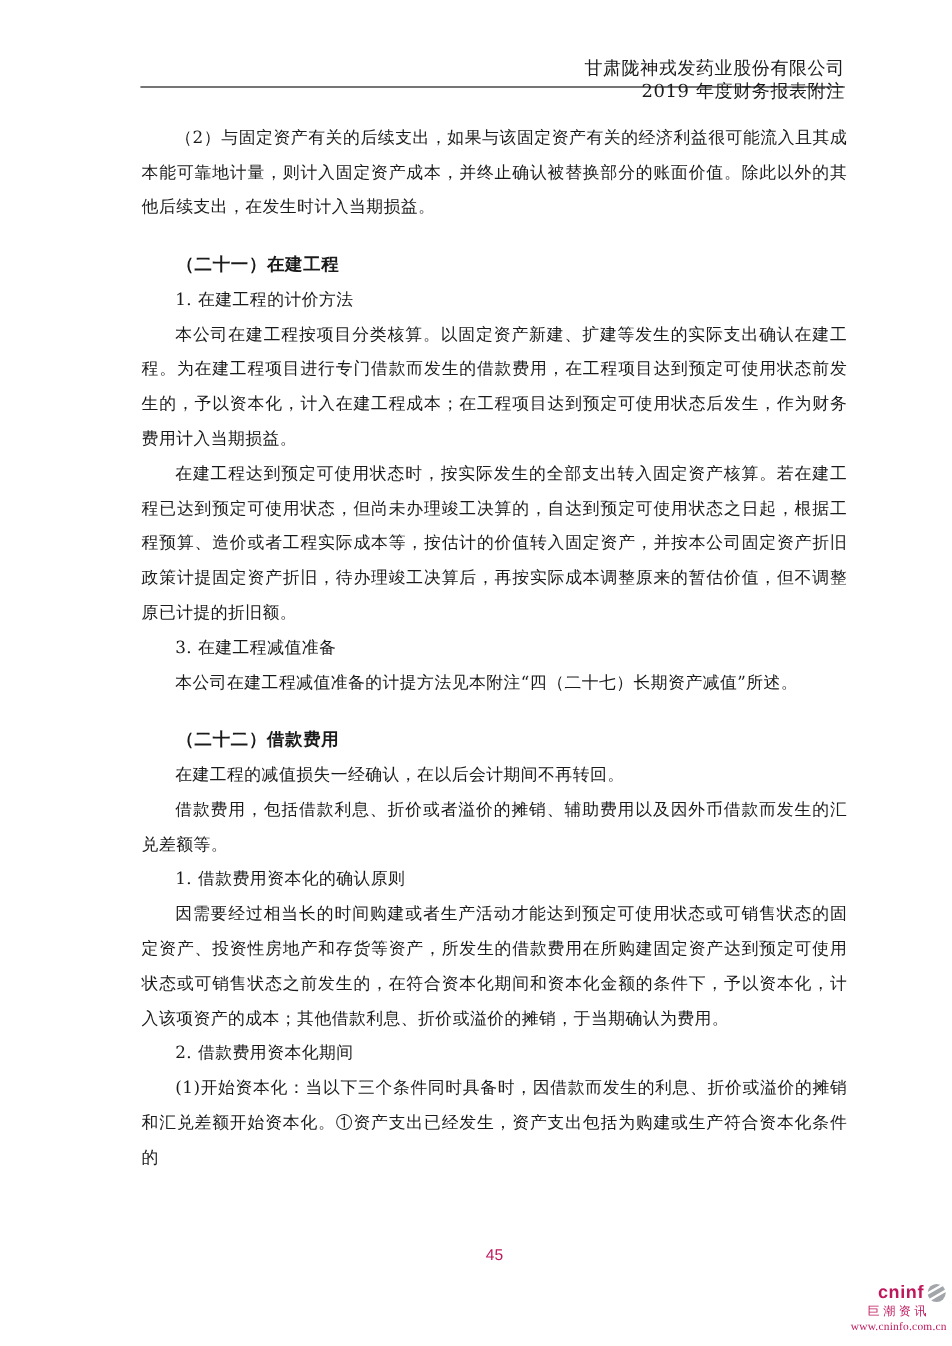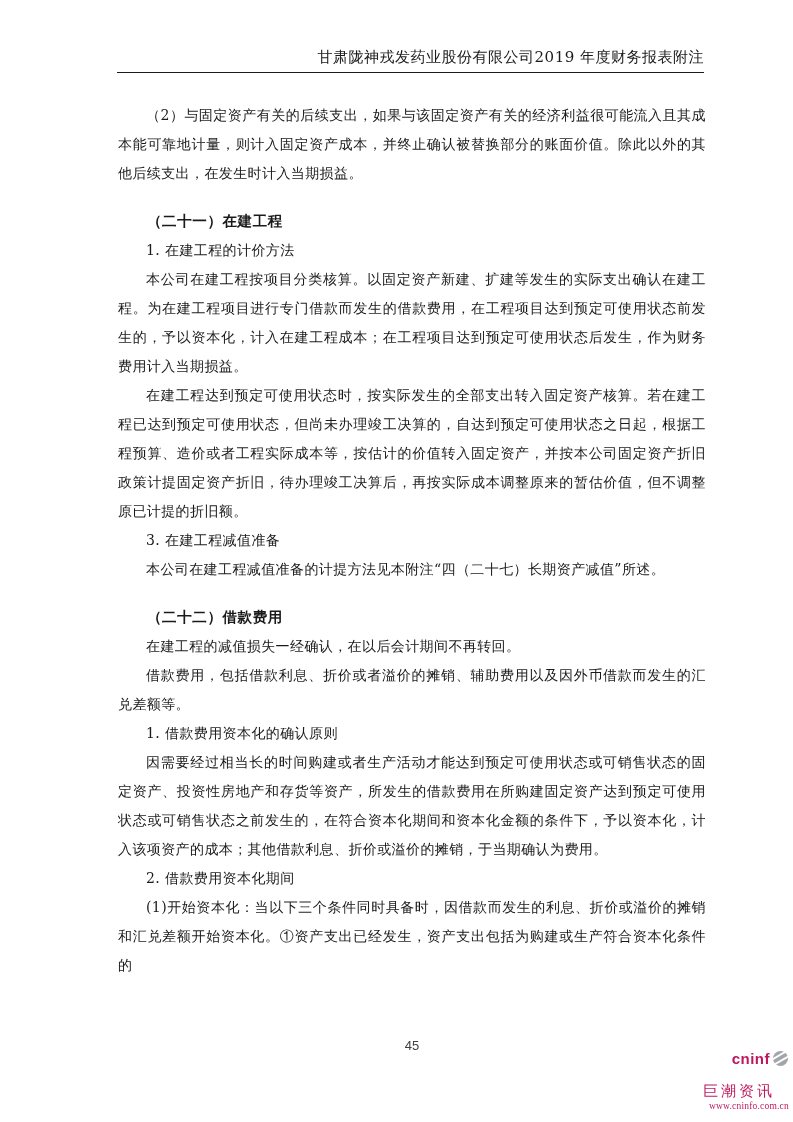--- a/index.html
+++ b/index.html
@@ -16,20 +16,21 @@
     position: absolute;
     left: 117px;
     top: 48px;
     width: 587px;
     display: flex;
     justify-content: flex-end;
     align-items: flex-end;
     font-size: 15px;
     letter-spacing: 0.5px;
     white-space: nowrap;
+    flex-direction: column;
   }
   .doc-header .company { padding-left: 27px; }
   .header-rule {
     position: absolute;
     left: 117px;
     top: 72px;
     width: 587px;
     height: 0;
     border-top: 1.6px solid #1c1c1c;
   }
@@ -52,21 +53,21 @@
     margin-top: 19px;
   }
   .page-number {
     position: absolute;
     left: 118px;
     top: 1038px;
     width: 588px;
     text-align: center;
     font-family: "Liberation Sans", "DejaVu Sans", sans-serif;
     font-size: 13px;
-    color: #404040;
+    color: #be185d;
   }
   .watermark {
     position: absolute;
     right: 4px;
     bottom: 10px;
     text-align: right;
     color: #be185d;
     font-family: "Liberation Sans", "DejaVu Sans", sans-serif;
     line-height: 1.15;
     user-select: none;
@@ -76,23 +77,23 @@
     align-items: center;
     justify-content: flex-end;
     gap: 2px;
   }
   .watermark .logo-text {
     font-size: 15px;
     font-weight: bold;
     letter-spacing: 0.5px;
   }
   .watermark .brand-cn {
-    font-size: 15px;
+    font-size: 10px;
     letter-spacing: 3px;
-    margin-top: 15px;
+    margin-top: 1px;
     margin-right: 14px;
   }
   .watermark .url {
     font-size: 9.5px;
     letter-spacing: 0.2px;
     margin-top: 2px;
     font-family: Liberation Serif, serif;
   }
 </style>
 </head>

